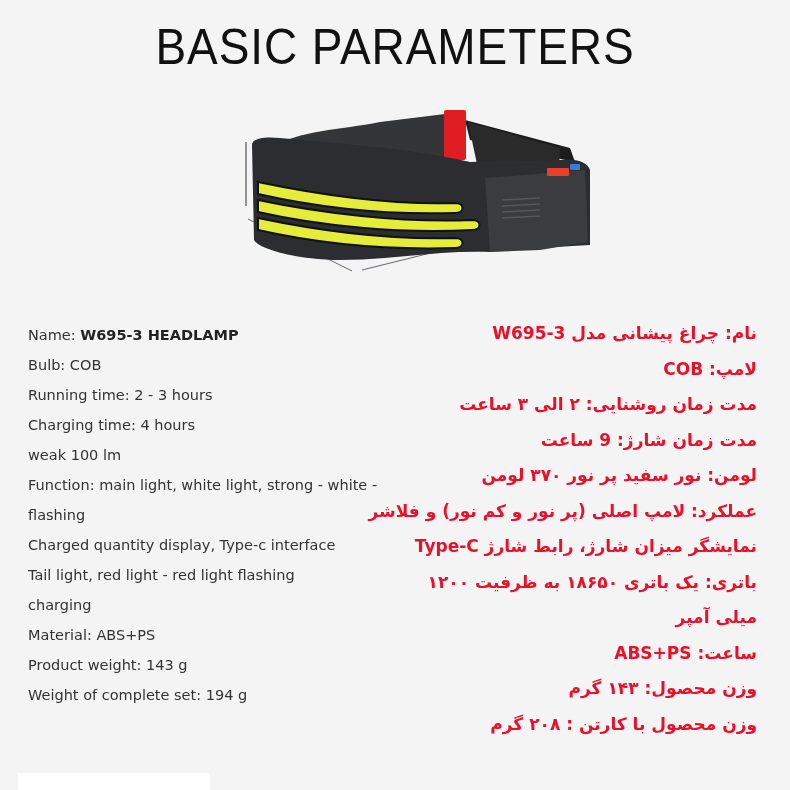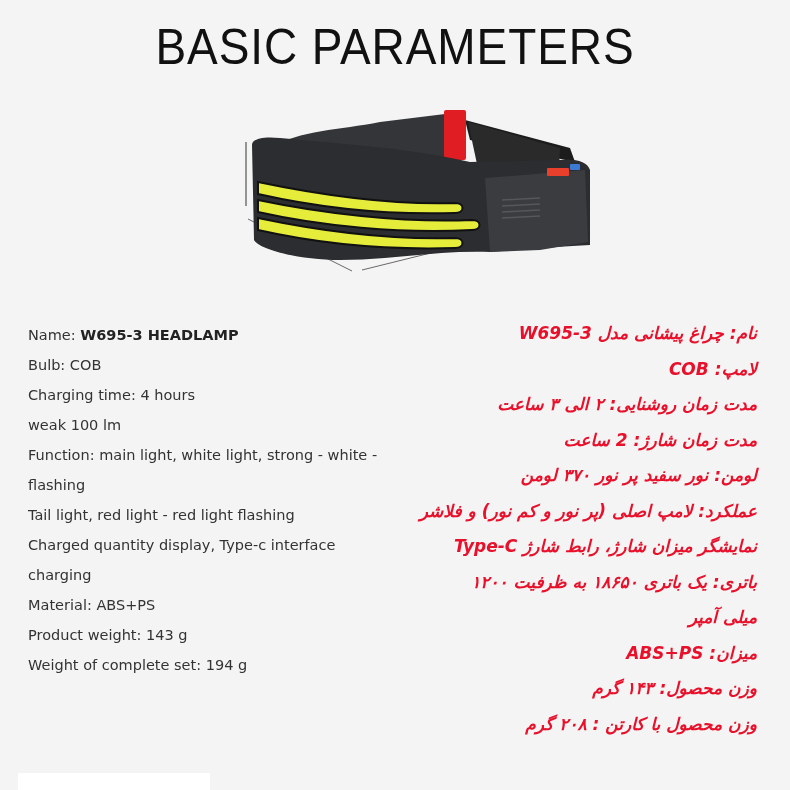--- a/index.html
+++ b/index.html
@@ -21,21 +21,21 @@
     line-height:30px;
   }
   .en-list .row { display:block; }
   .en-list b { font-weight:bold; color:#222;margin-top:31px; }
   .fa-list {
     position:absolute; right:33px; top:316px; width:380px;
     direction:rtl; text-align:right;
     font-family:"DejaVu Sans", sans-serif; font-weight:bold; font-size:17px;
     color:#e8102a; line-height:35.5px;
   }
-  .fa-list .row { display:block; white-space:nowrap;font-style:italic; }
+  .fa-list .row { display:block; white-space:nowrap; }
   .white-patch {
     position:absolute; left:18px; top:773px; width:192px; height:17px; background:#fff;
   }
 </style>
 </head>
 <body>
 
 <div class="title">BASIC PARAMETERS</div>
 
 <div class="product">
@@ -65,40 +65,41 @@
 
     <path d="M18 82 C 80 95, 150 105, 215 103 C 225 103, 225 113, 215 113 C 150 115, 80 108, 18 94 Z" fill="#e6ec3a" stroke="#111" stroke-width="2"></path>
     <path d="M18 100 C 80 113, 160 123, 232 120 C 242 120, 242 130, 232 130 C 160 134, 80 126, 18 112 Z" fill="#e6ec3a" stroke="#111" stroke-width="2"></path>
     <path d="M18 118 C 80 131, 150 140, 215 138 C 225 138, 225 148, 215 148 C 150 150, 80 144, 18 130 Z" fill="#e6ec3a" stroke="#111" stroke-width="2"></path>
   </svg>
 </div>
 
 <div class="en-list">
   <span class="row"><span>Name: </span><b>W695-3 HEADLAMP</b></span>
   <span class="row">Bulb: COB</span>
+  <span class="row">Running time: 2 - 3 hours</span>
   <span class="row">Charging time: 4 hours</span>
   <span class="row">weak 100 lm</span>
   <span class="row">Function: main light, white light, strong - white -</span>
   <span class="row">flashing</span>
+  <span class="row">Charged quantity display, Type-c interface</span>
   <span class="row">Tail light, red light - red light flashing</span>
-  <span class="row">Charged quantity display, Type-c interface</span>
   <span class="row">charging</span>
   <span class="row">Material: ABS+PS</span>
   <span class="row">Product weight: 143 g</span>
   <span class="row">Weight of complete set: 194 g</span>
 </div>
 
 <div class="fa-list">
   <span class="row">نام: چراغ پیشانی مدل W695-3</span>
   <span class="row">لامپ: COB</span>
   <span class="row">مدت زمان روشنایی: ۲ الی ۳ ساعت</span>
-  <span class="row">مدت زمان شارژ: 2 ساعت</span>
+  <span class="row">مدت زمان شارژ: 9 ساعت</span>
   <span class="row">لومن: نور سفید پر نور ۳۷۰ لومن</span>
   <span class="row">عملکرد: لامپ اصلی (پر نور و کم نور) و فلاشر</span>
   <span class="row">نمایشگر میزان شارژ، رابط شارژ Type-C</span>
   <span class="row">باتری: یک باتری ۱۸۶۵۰ به ظرفیت ۱۲۰۰</span>
   <span class="row">میلی آمپر</span>
-  <span class="row">میزان: ABS+PS</span>
+  <span class="row">ساعت: ABS+PS</span>
   <span class="row">وزن محصول: ۱۴۳ گرم</span>
   <span class="row">وزن محصول با کارتن : ۲۰۸ گرم</span>
 </div>
 
 <div class="white-patch"></div>
 
 </body></html>

